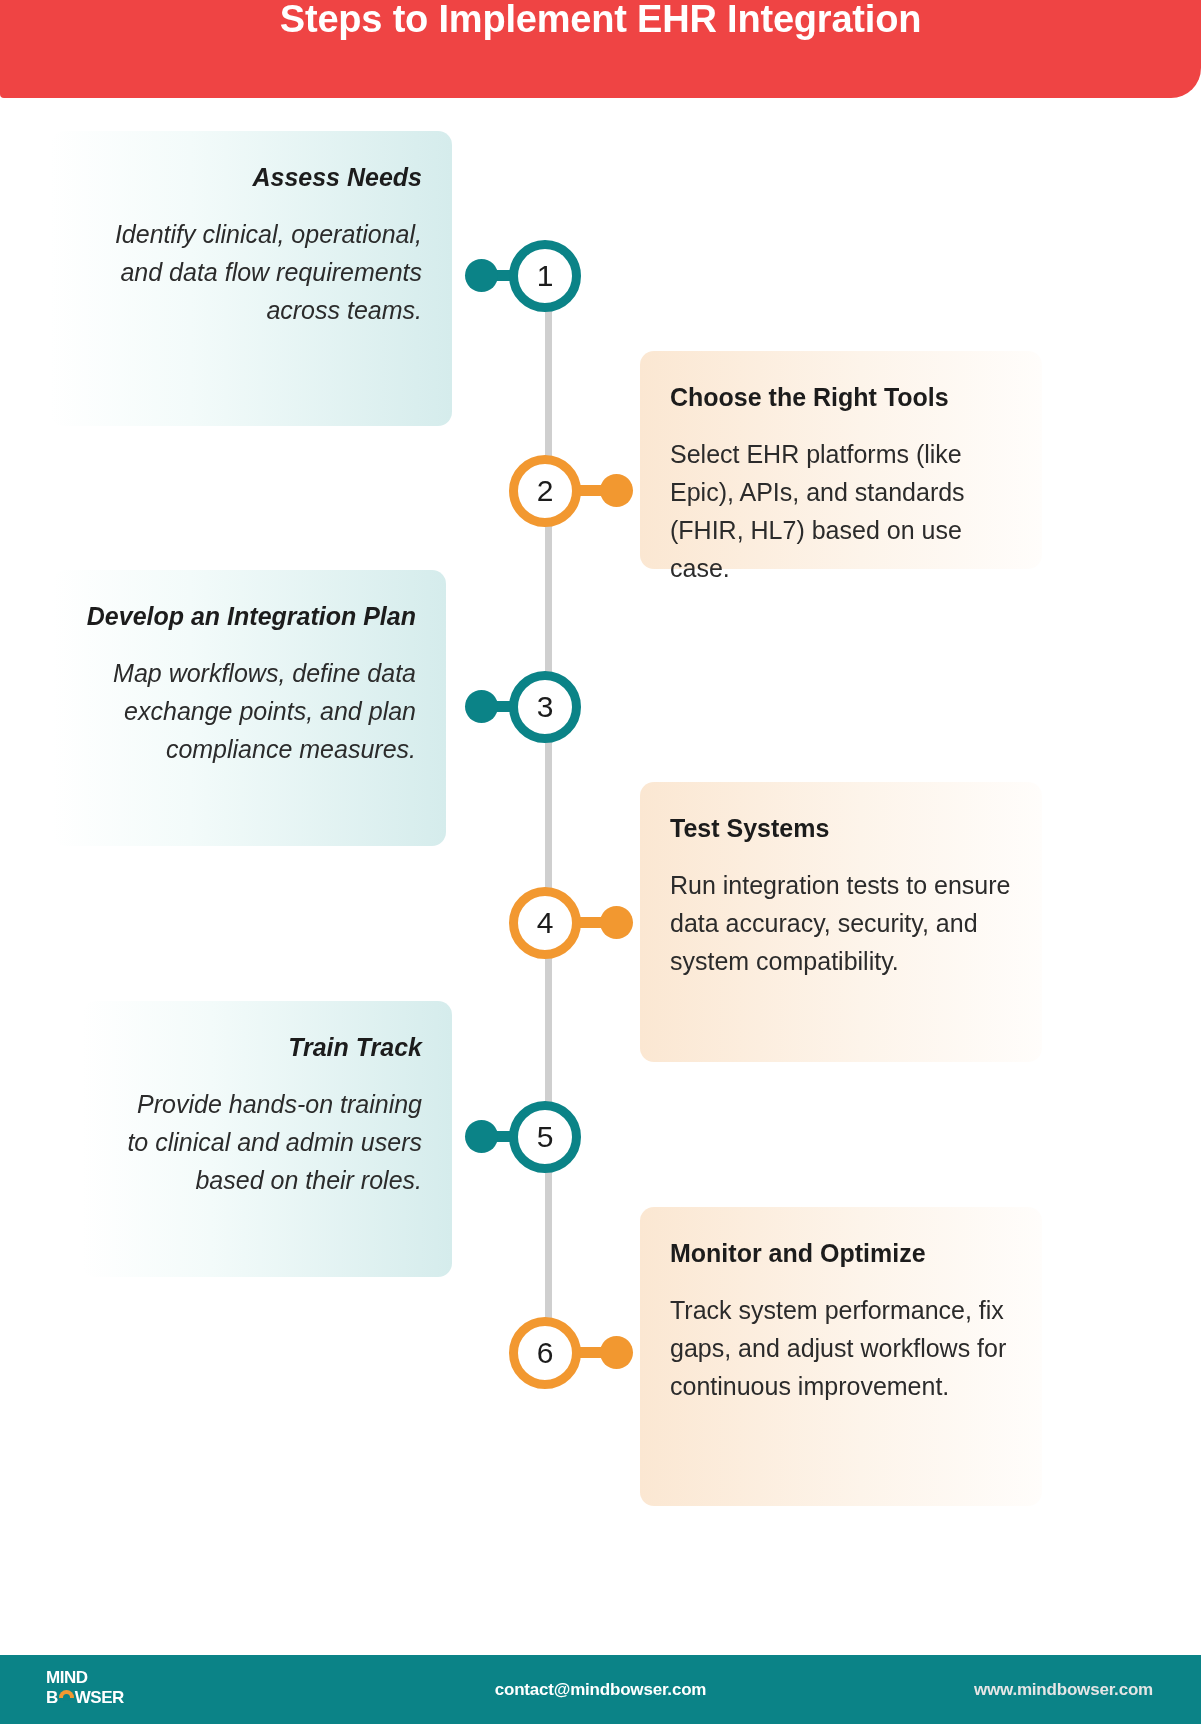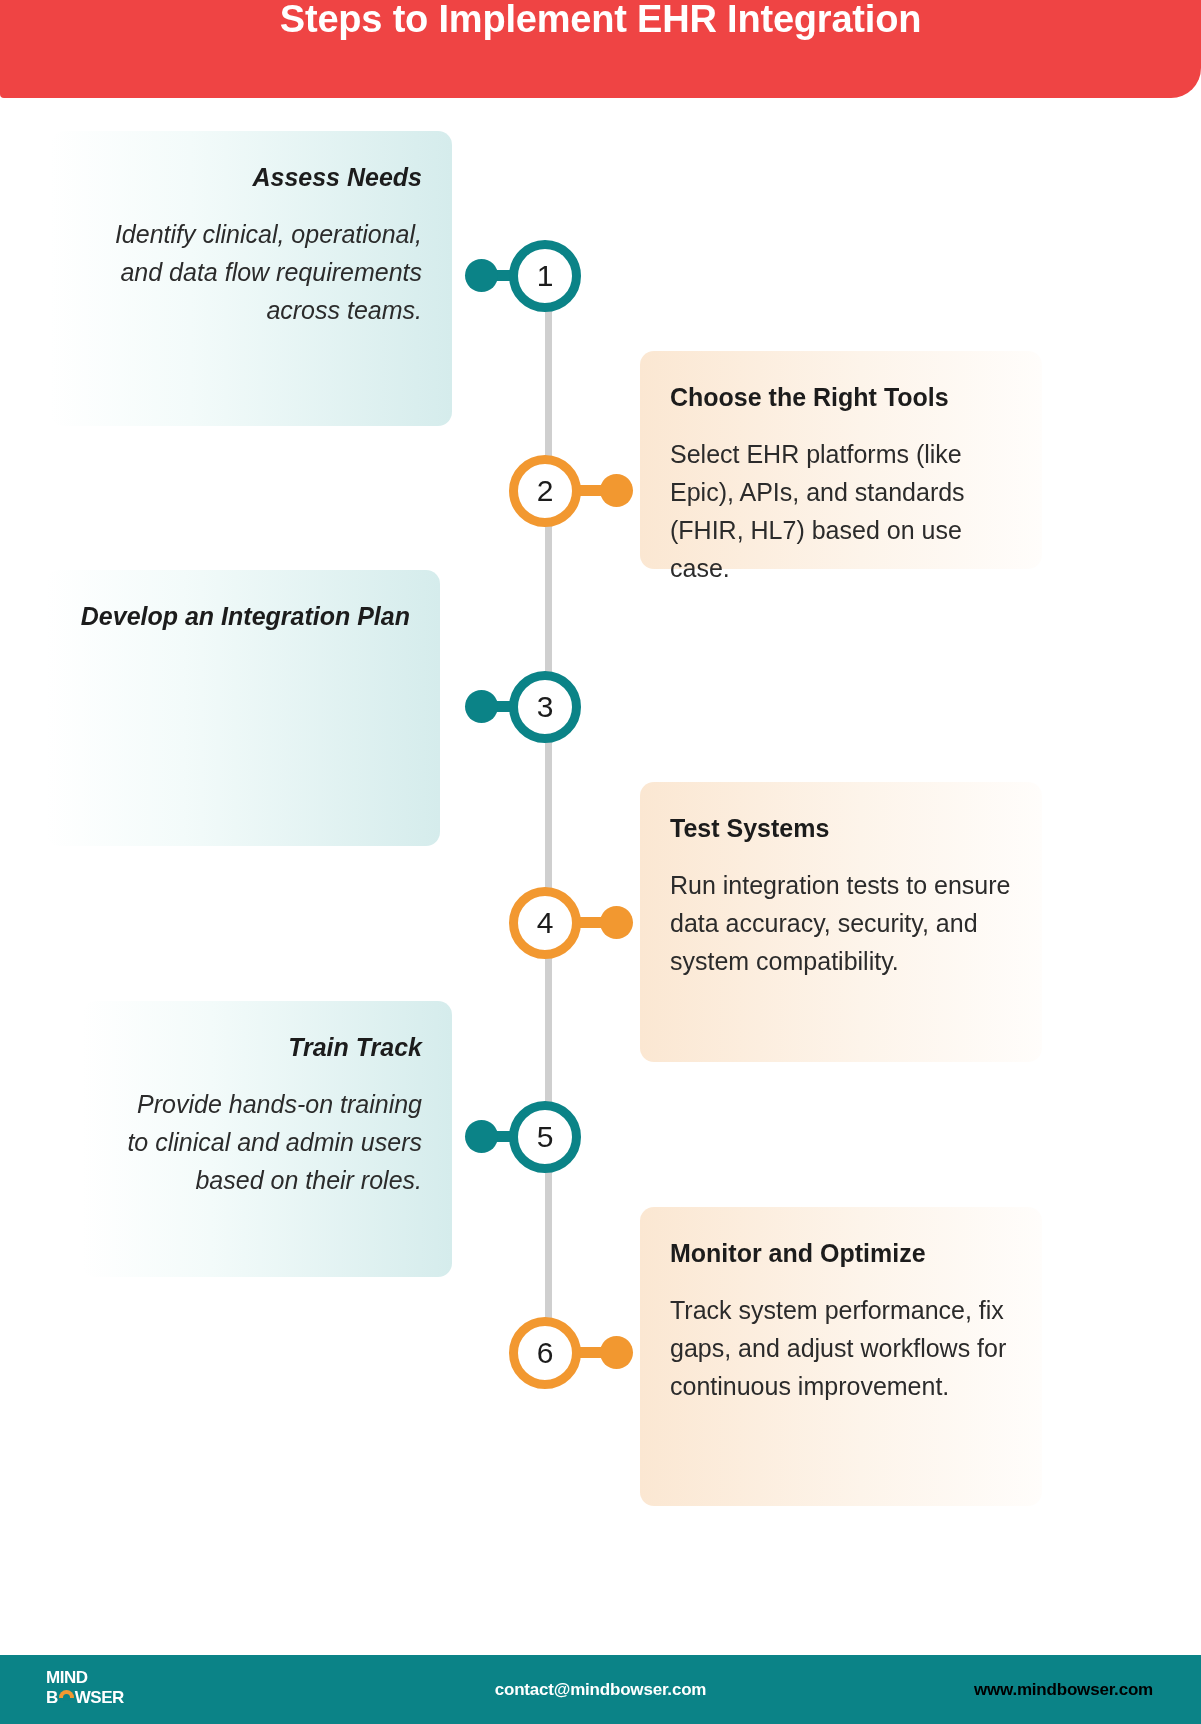--- a/index.html
+++ b/index.html
@@ -82,21 +82,21 @@
     font-size: 25px;
     color: #2b2b2b;
     line-height: 1.52;
     margin: 0;
     font-weight: 400;
   }
 
   
   #card-1 { left: 50px;  top: 131px;  width: 402px; height: 295px; }
   #card-2 { left: 640px; top: 351px;  width: 402px; height: 218px; }
-  #card-3 { left: 46px;  top: 570px;  width: 394px; height: 276px; }
+  #card-3 { left: 52px;  top: 570px;  width: 394px; height: 276px; }
   #card-4 { left: 640px; top: 782px;  width: 402px; height: 280px; }
   #card-5 { left: 82px;  top: 1001px; width: 370px; height: 276px; }
   #card-6 { left: 640px; top: 1207px; width: 402px; height: 299px; }
 
   
   .node {
     position: absolute;
     width: 72px;
     height: 72px;
     border-radius: 50%;
@@ -217,21 +217,21 @@
     left: 0; right: 0;
     text-align: center;
     color: #ffffff;
     font-size: 17px;
     font-weight: bold;
     letter-spacing: -0.2px;
   }
   .footer-site {
     position: absolute;
     right: 48px;
-    color: #000000;
+    color: #e5e5e5;
     font-size: 17px;
     font-weight: bold;
     letter-spacing: -0.2px;
   }
 </style>
 </head>
 <body>
 
 <div id="page">
 
@@ -256,20 +256,21 @@
     <div class="card-body">Select EHR platforms (like Epic), APIs, and standards (FHIR, HL7) based on use case.</div>
   </div>
   <div class="dot orange" id="dot-2"></div>
   <div class="stem orange" id="stem-2"></div>
   <div class="node orange" id="node-2">
     <span class="node-num">2</span>
   </div>
 
   <div class="card left" id="card-3">
     <div class="card-title">Develop an Integration Plan</div>
+    <div class="card-body">Map workflows, define data exchange points, and plan compliance measures.</div>
   </div>
   <div class="dot teal" id="dot-3"></div>
   <div class="stem teal" id="stem-3"></div>
   <div class="node teal" id="node-3">
     <span class="node-num">3</span>
   </div>
 
   <div class="card right" id="card-4">
     <div class="card-title">Test Systems</div>
     <div class="card-body">Run integration tests to ensure data accuracy, security, and system compatibility.</div>

